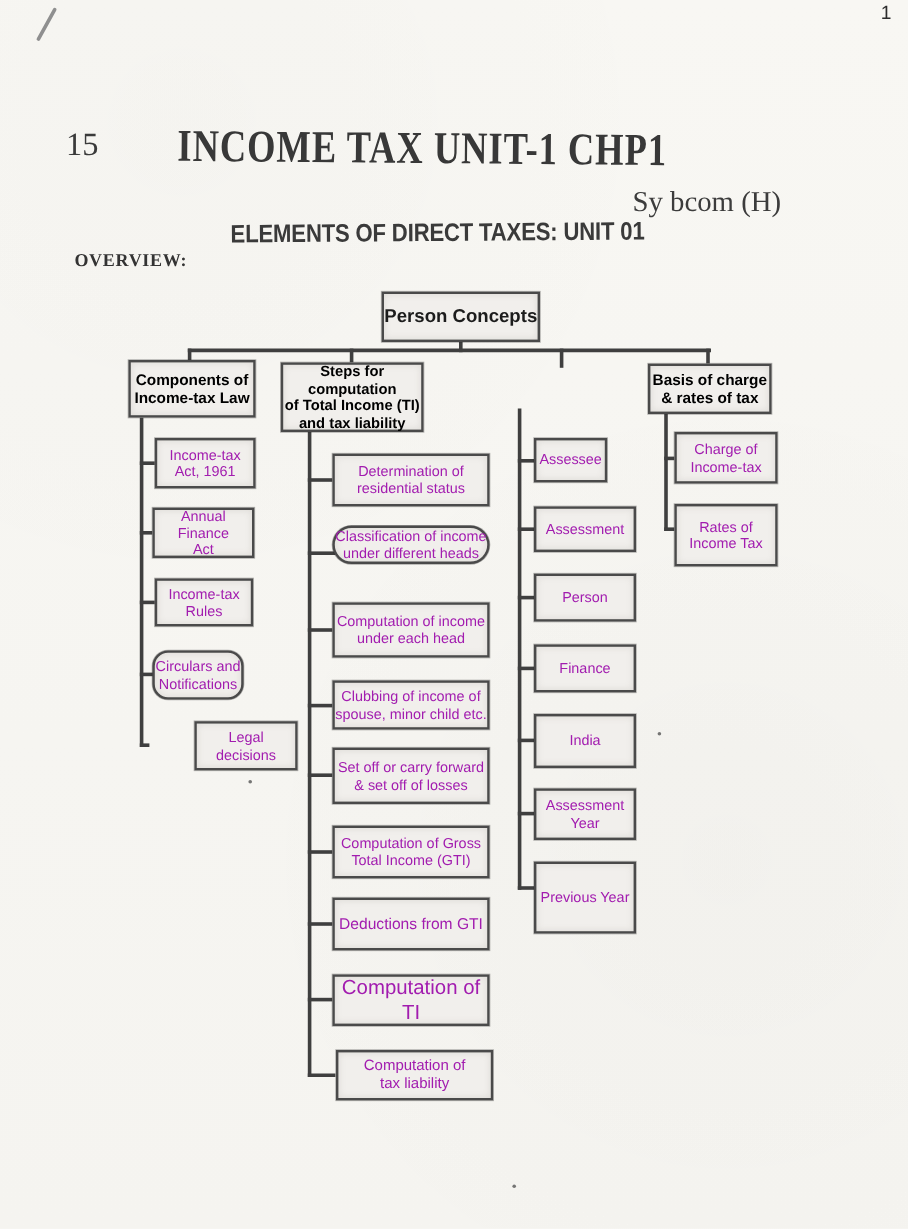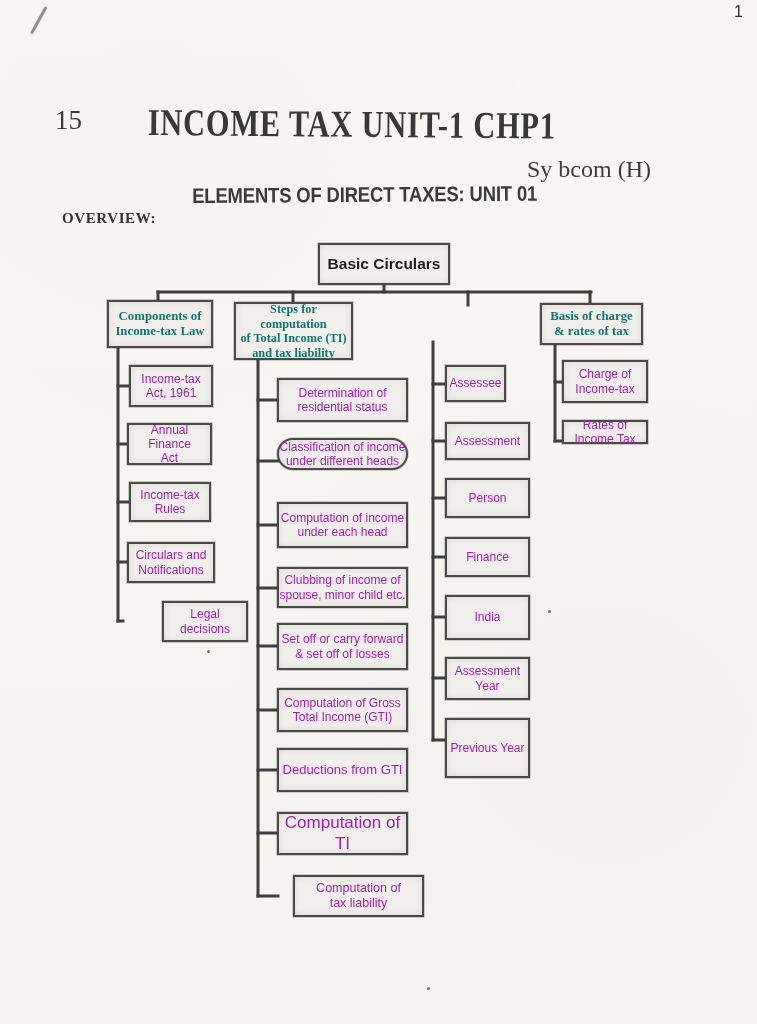--- a/index.html
+++ b/index.html
@@ -44,21 +44,21 @@
   .speck{width:3px;height:3px;background:#555;border-radius:50%;opacity:.8;}
   
   .node,.hdr,.root{
     position:absolute;box-sizing:border-box;
     display:flex;align-items:center;justify-content:center;text-align:center;
     background:#f1efec;border:2px solid #4a4a4a;
     color:#a21caf;white-space:pre-line;line-height:1.18;
     box-shadow:0 0 0 0.6px rgba(40,40,40,0.35), inset 0 0 6px rgba(120,115,105,0.18);
   }
   .root{font-weight:700;font-size:15.5px;color:#1c1c1c;}
-  .hdr{font-weight:700;font-size:12.8px;color:#0f766e;font-family:Liberation Serif, serif;}
+  .hdr{font-weight:700;font-size:12.8px;color:#000000;}
   .node{font-size:12px;}
   .node.big{font-size:17px;}
   svg.wires{position:absolute;left:0;top:0;pointer-events:none;}
   svg.wires line{stroke:#3f3f3f;stroke-width:3;stroke-linecap:square;}
 </style>
 </head>
 <body>
 
 <div class="page">
 
@@ -110,68 +110,68 @@
       <line x1="433" y1="678" x2="446" y2="678"></line>
       <line x1="433" y1="740" x2="446" y2="740"></line>
     </g>
     <g>
       <line x1="555" y1="344" x2="555" y2="441"></line>
       <line x1="555" y1="382" x2="563" y2="382"></line>
       <line x1="555" y1="441" x2="563" y2="441"></line>
     </g>
   </svg>
 
-  <div class="root" style="left:318px;top:243px;width:132px;height:42px;">Basic Circulars</div>
+  <div class="root" style="left:318px;top:243px;width:132px;height:42px;">Person Concepts</div>
 
   <div class="hdr" style="left:107px;top:300px;width:106px;height:48px;">Components of
 Income-tax Law</div>
   <div class="hdr" style="left:234px;top:302px;width:119px;height:58px;font-size:12.3px;">Steps for computation
 of Total Income (TI)
 and tax liability</div>
   <div class="hdr" style="left:540px;top:303px;width:103px;height:42px;">Basis of charge
 &amp; rates of tax</div>
 
   <div class="node" style="left:129px;top:365px;width:84px;height:42px;">Income-tax
 Act, 1961</div>
   <div class="node" style="left:127px;top:423px;width:85px;height:42px;">Annual Finance
 Act</div>
   <div class="node" style="left:129px;top:482px;width:82px;height:40px;">Income-tax
 Rules</div>
-  <div class="node" style="left:127px;top:542px;width:88px;height:41px;">Circulars and
+  <div class="node" style="left:127px;top:542px;width:76px;height:41px;border-radius:13px;">Circulars and
 Notifications</div>
   <div class="node" style="left:122px;top:601px;width:86px;height:41px;margin-left:40px;">Legal decisions</div>
 
   <div class="node" style="left:277px;top:378px;width:131px;height:44px;">Determination of
 residential status</div>
   <div class="node" style="left:277px;top:438px;width:131px;height:32px;border-radius:19px;">Classification of income
 under different heads</div>
   <div class="node" style="left:277px;top:502px;width:131px;height:46px;">Computation of income
 under each head</div>
   <div class="node" style="left:277px;top:567px;width:131px;height:41px;">Clubbing of income of
 spouse, minor child etc.</div>
   <div class="node" style="left:277px;top:623px;width:131px;height:47px;">Set off or carry forward
 &amp; set off of losses</div>
   <div class="node" style="left:277px;top:688px;width:131px;height:44px;">Computation of Gross
 Total Income (GTI)</div>
   <div class="node" style="left:277px;top:748px;width:131px;height:44px;font-size:13px;">Deductions from GTI</div>
   <div class="node big" style="left:277px;top:812px;width:131px;height:43px;">Computation of TI</div>
-  <div class="node" style="left:293px;top:875px;width:131px;height:42px;font-size:12.5px;">Computation of
+  <div class="node" style="left:280px;top:875px;width:131px;height:42px;font-size:12.5px;">Computation of
 tax liability</div>
 
   <div class="node" style="left:445px;top:365px;width:61px;height:37px;text-align:center;">Assessee</div>
   <div class="node" style="left:445px;top:422px;width:85px;height:38px;">Assessment</div>
   <div class="node" style="left:445px;top:478px;width:85px;height:40px;">Person</div>
   <div class="node" style="left:445px;top:537px;width:85px;height:40px;">Finance</div>
   <div class="node" style="left:445px;top:595px;width:85px;height:45px;">India</div>
   <div class="node" style="left:445px;top:657px;width:85px;height:43px;">Assessment
 Year</div>
   <div class="node" style="left:445px;top:718px;width:85px;height:60px;">Previous Year</div>
 
   <div class="node" style="left:562px;top:360px;width:86px;height:43px;">Charge of
 Income-tax</div>
-  <div class="node" style="left:562px;top:420px;width:86px;height:24px;">Rates of
+  <div class="node" style="left:562px;top:420px;width:86px;height:52px;">Rates of
 Income Tax</div>
 
   <div class="abs speck" style="left:207px;top:650px;"></div>
   <div class="abs speck" style="left:548px;top:610px;"></div>
   <div class="abs speck" style="left:427px;top:987px;"></div>
 
 </div>
 
 </body></html>

